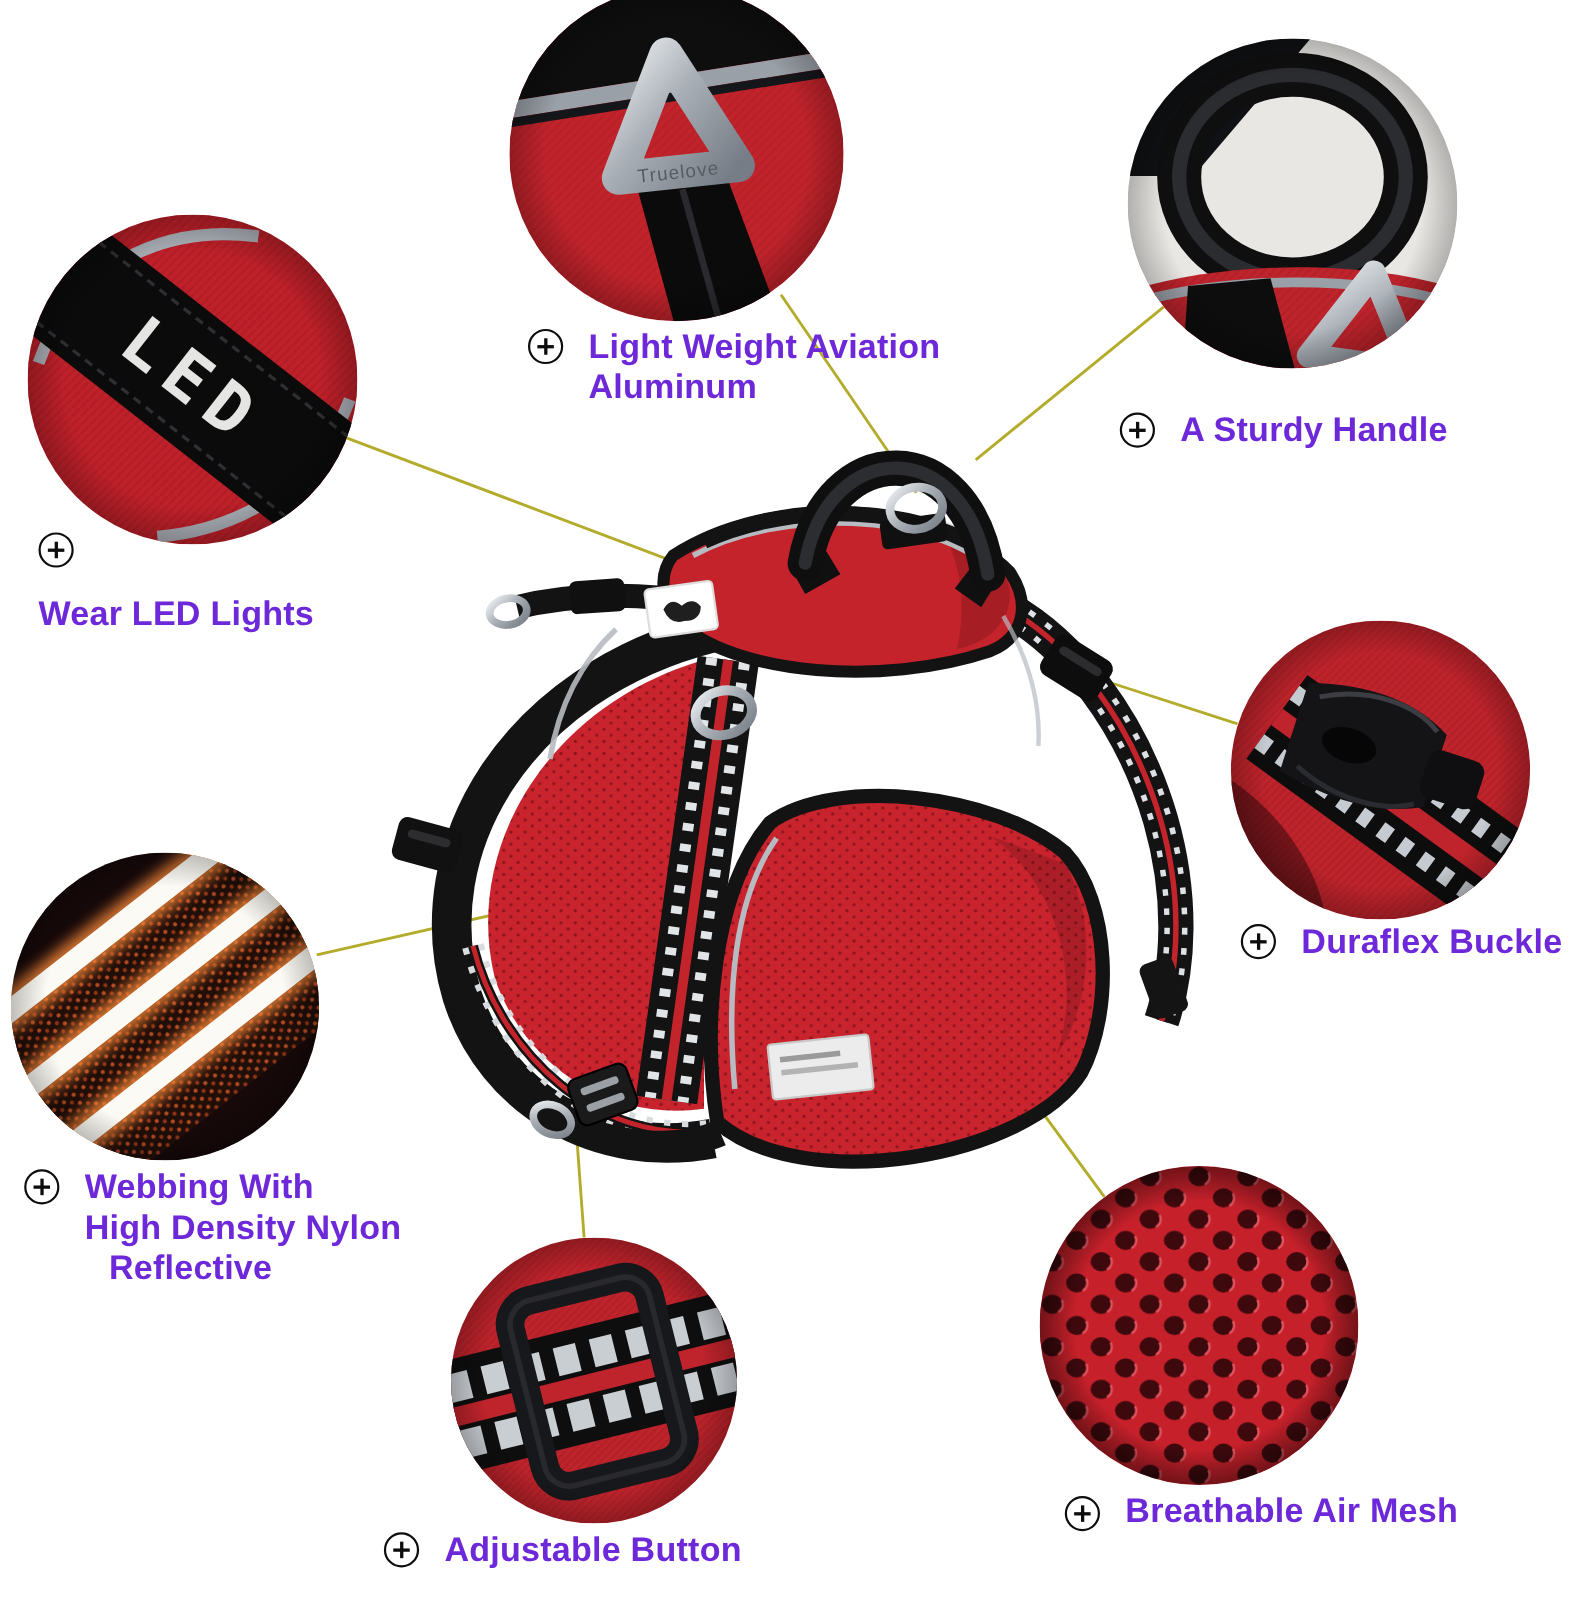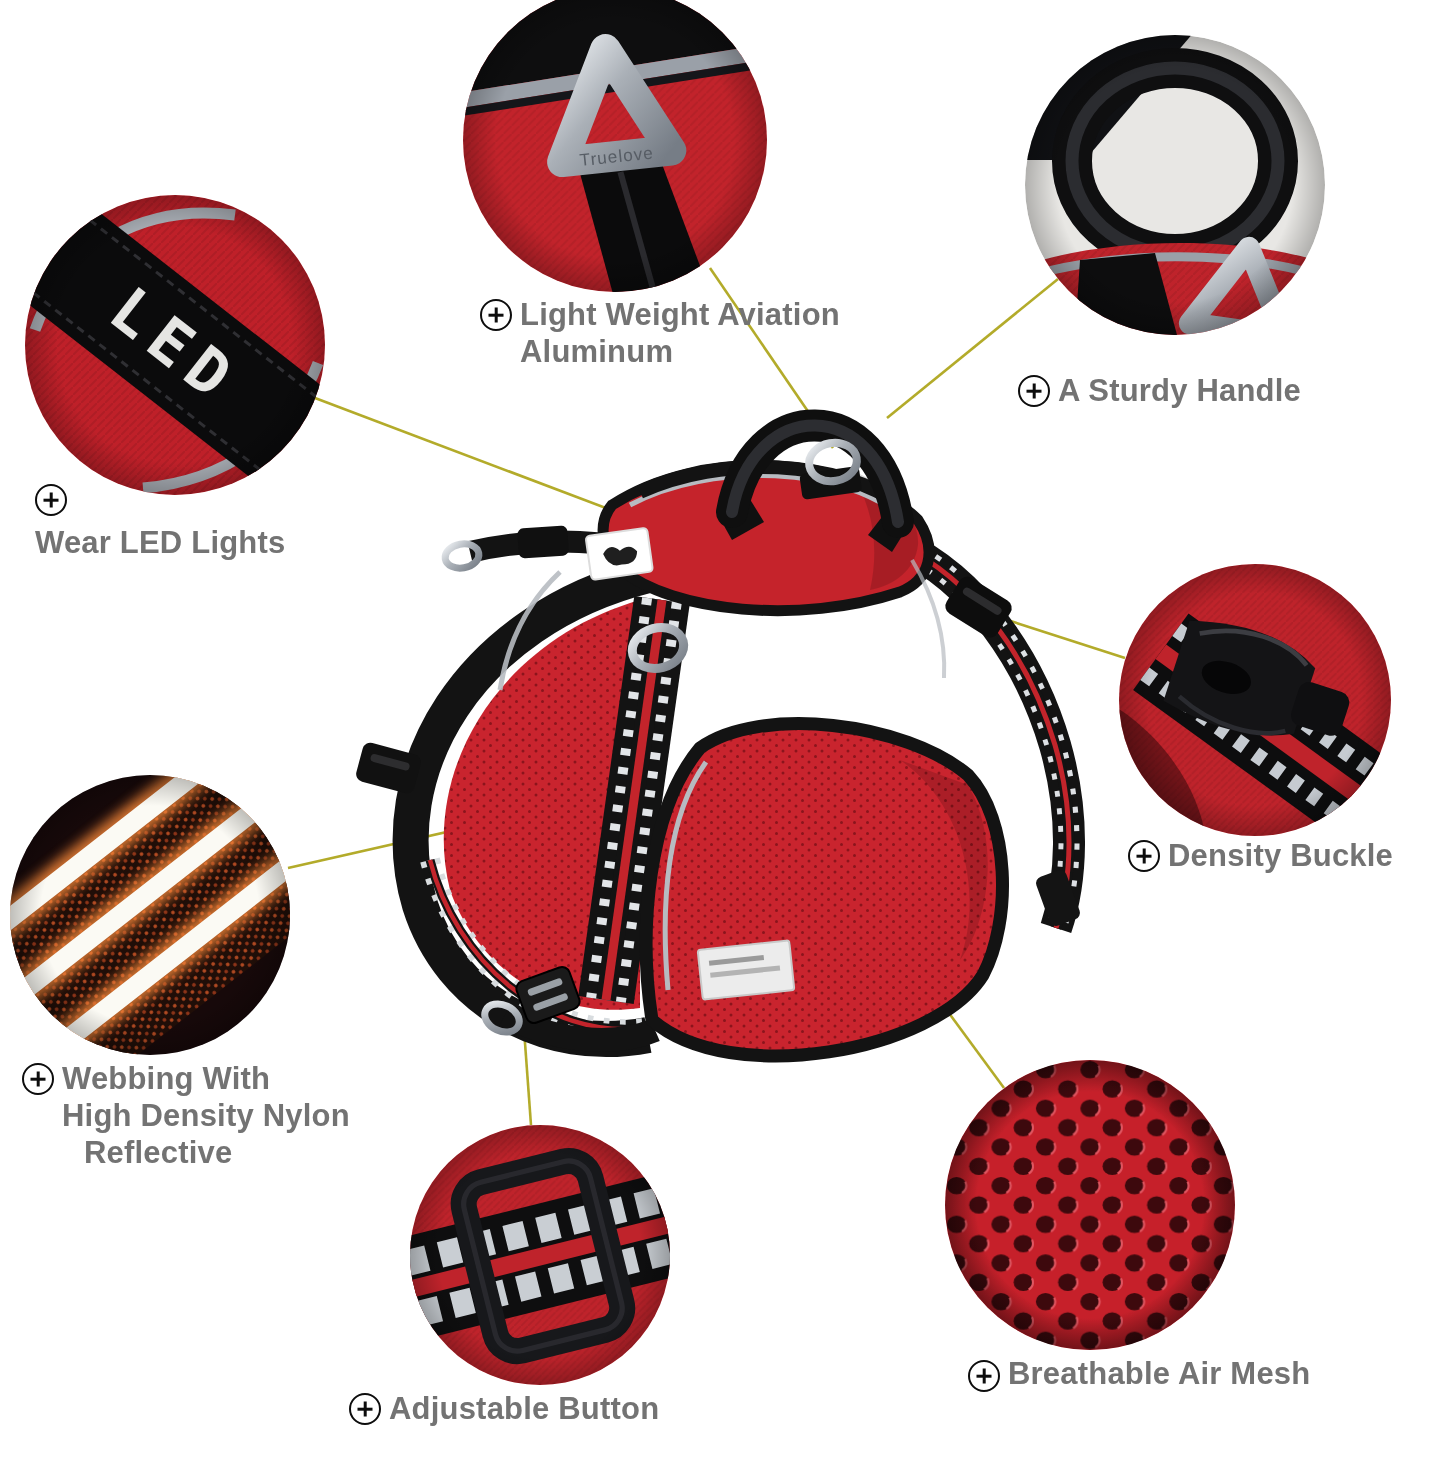--- a/index.html
+++ b/index.html
@@ -1,21 +1,21 @@
 <!DOCTYPE html>
 <html><head>
 <meta charset="utf-8">
 <style>
   html,body{margin:0;padding:0;background:#ffffff;}
   #page{position:relative;width:1445px;height:1460px;background:#ffffff;overflow:hidden;
         font-family:"Liberation Sans", sans-serif;}
   #scene{position:absolute;left:0;top:0;width:1445px;height:1460px;}
   .callout{position:absolute;border-radius:50%;overflow:hidden;}
   .callout svg{display:block;width:100%;height:100%;}
-  .feature-label{position:absolute;display:flex;align-items:flex-start;gap:8px;color:#737373;}
+  .feature-label{position:absolute;display:flex;align-items:flex-start;gap:23px;color:#6d28d9;}
   .feature-label .lines{display:flex;flex-direction:column;}
   .feature-label .line{font-size:31px;font-weight:600;line-height:37px;white-space:nowrap;letter-spacing:.2px;}
   .plus-icon{flex:0 0 auto;width:28px;height:28px;border:2.5px solid #0d0d0d;border-radius:50%;
              position:relative;margin-top:3px;}
   .plus-icon::before,.plus-icon::after{content:"";position:absolute;left:50%;top:50%;
              background:#0d0d0d;transform:translate(-50%,-50%);}
   .plus-icon::before{width:15px;height:2.6px;}
   .plus-icon::after{width:2.6px;height:15px;}
 </style>
 </head>
@@ -284,21 +284,21 @@
   <div class="feature-label" style="left:35px;top:481px;flex-direction:column;">
     <span class="plus-icon"></span>
     <span class="lines">
       <span class="line">Wear LED Lights</span>
     </span>
   </div>
 
   <div class="feature-label" style="left:1128px;top:837px;">
     <span class="plus-icon"></span>
     <span class="lines">
-      <span class="line">Density Buckle</span>
+      <span class="line">Duraflex Buckle</span>
     </span>
   </div>
 
   <div class="feature-label" style="left:22px;top:1060px;">
     <span class="plus-icon"></span>
     <span class="lines">
       <span class="line">Webbing With</span>
       <span class="line">High Density Nylon</span>
       <span class="line" style="padding-left:22px">Reflective</span>
     </span>

